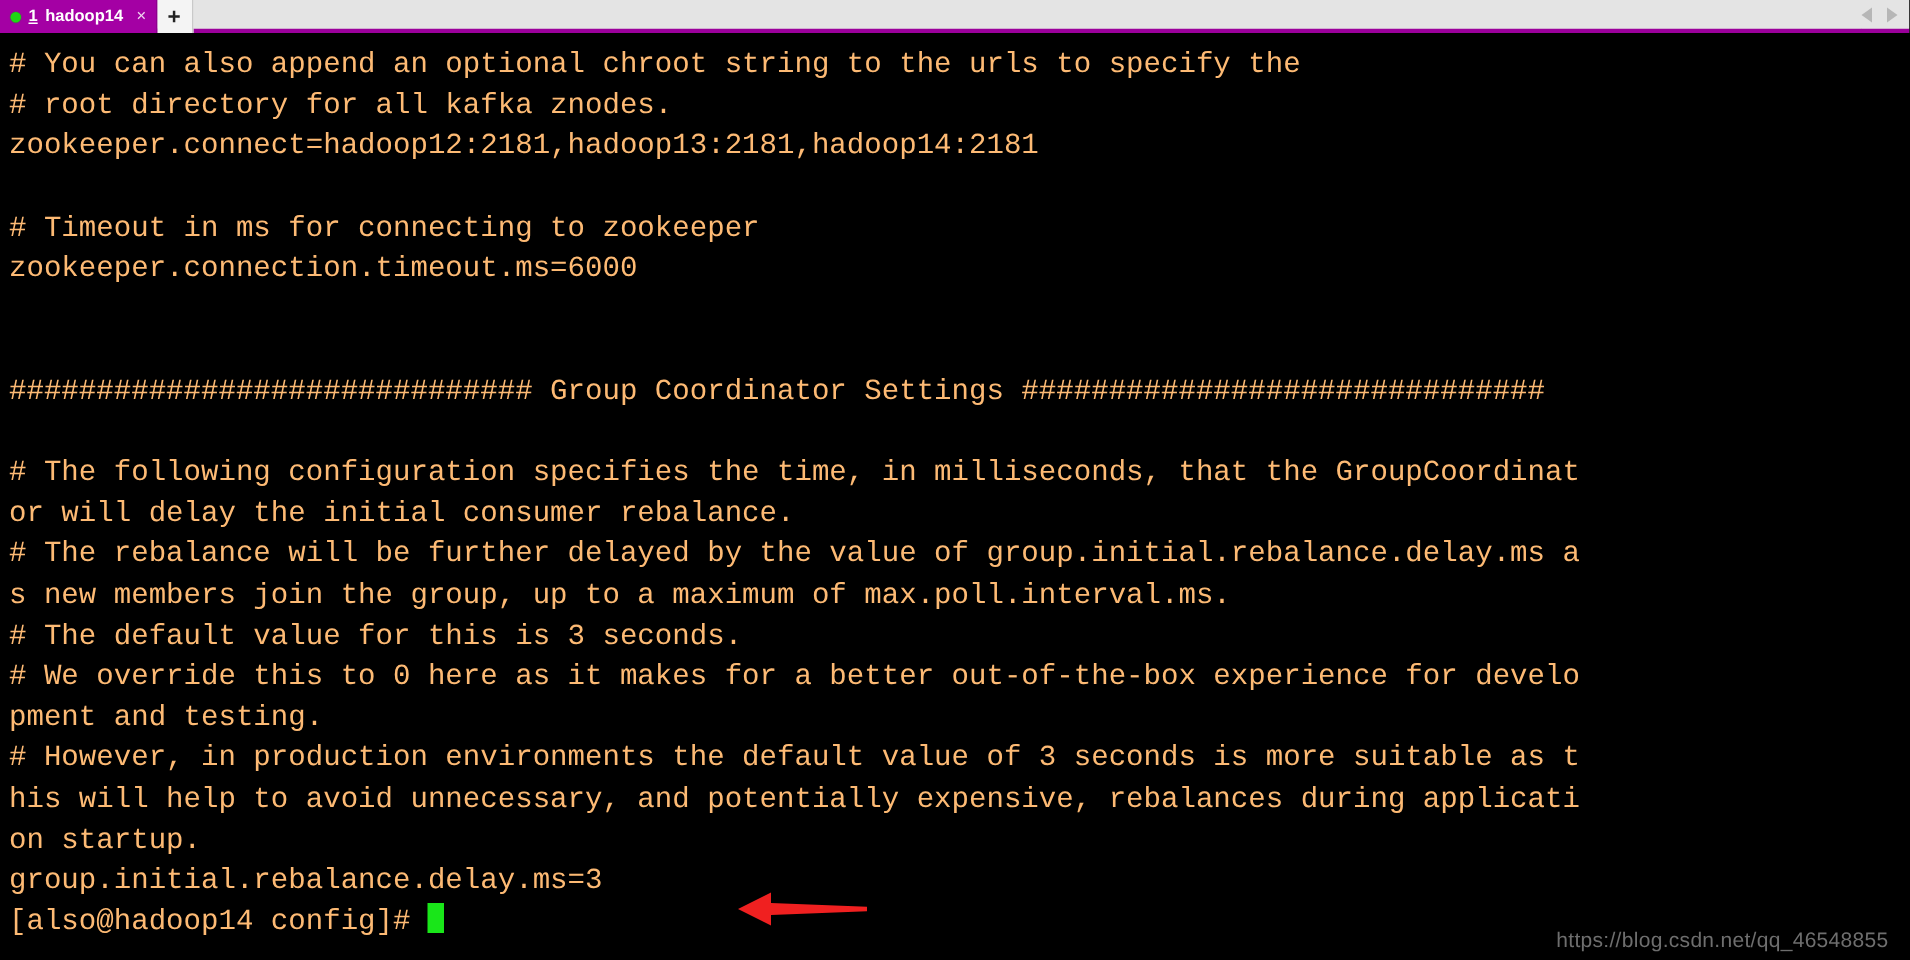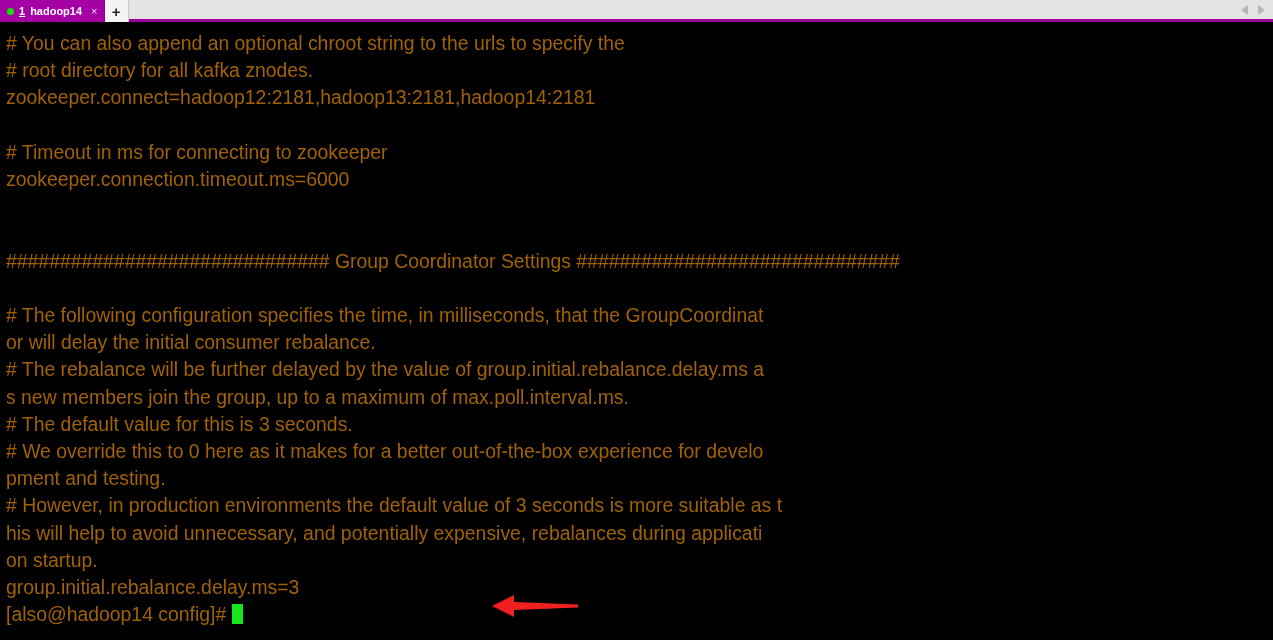--- a/index.html
+++ b/index.html
@@ -105,22 +105,22 @@
     left: 0;
     top: 25px;
     width: 1273px;
     height: 615px;
     background: #000000;
     overflow: hidden;
   }
   #term-text {
     margin: 0;
     padding: 5px 0 0 6px;
-    color: #a16207;
-    font-family: Liberation Sans, sans-serif;
+    color: #fdba74;
+    font-family: Liberation Mono, monospace;
     font-size: 19.4px;
     line-height: 27.2px;
     white-space: pre;
     letter-spacing: 0px;
   }
   .cursor {
     display: inline-block;
     width: 11px;
     height: 20px;
     background: #19e619;
@@ -191,14 +191,15 @@
 his will help to avoid unnecessary, and potentially expensive, rebalances during applicati
 on startup.
 group.initial.rebalance.delay.ms=3</span><span>
 <span>[also@hadoop14 config]# </span><span class="cursor"></span></span></div>
 
     <svg id="arrow" viewBox="0 0 86 26" xmlns="http://www.w3.org/2000/svg">
       <polygon points="0,13 22,2 22,9 86,11.5 86,14.5 22,17 22,24" fill="#f02020"></polygon>
     </svg>
   </div>
 
+  <div id="watermark">https://blog.csdn.net/qq_46548855</div>
 
 </div>
 
 </body></html>

